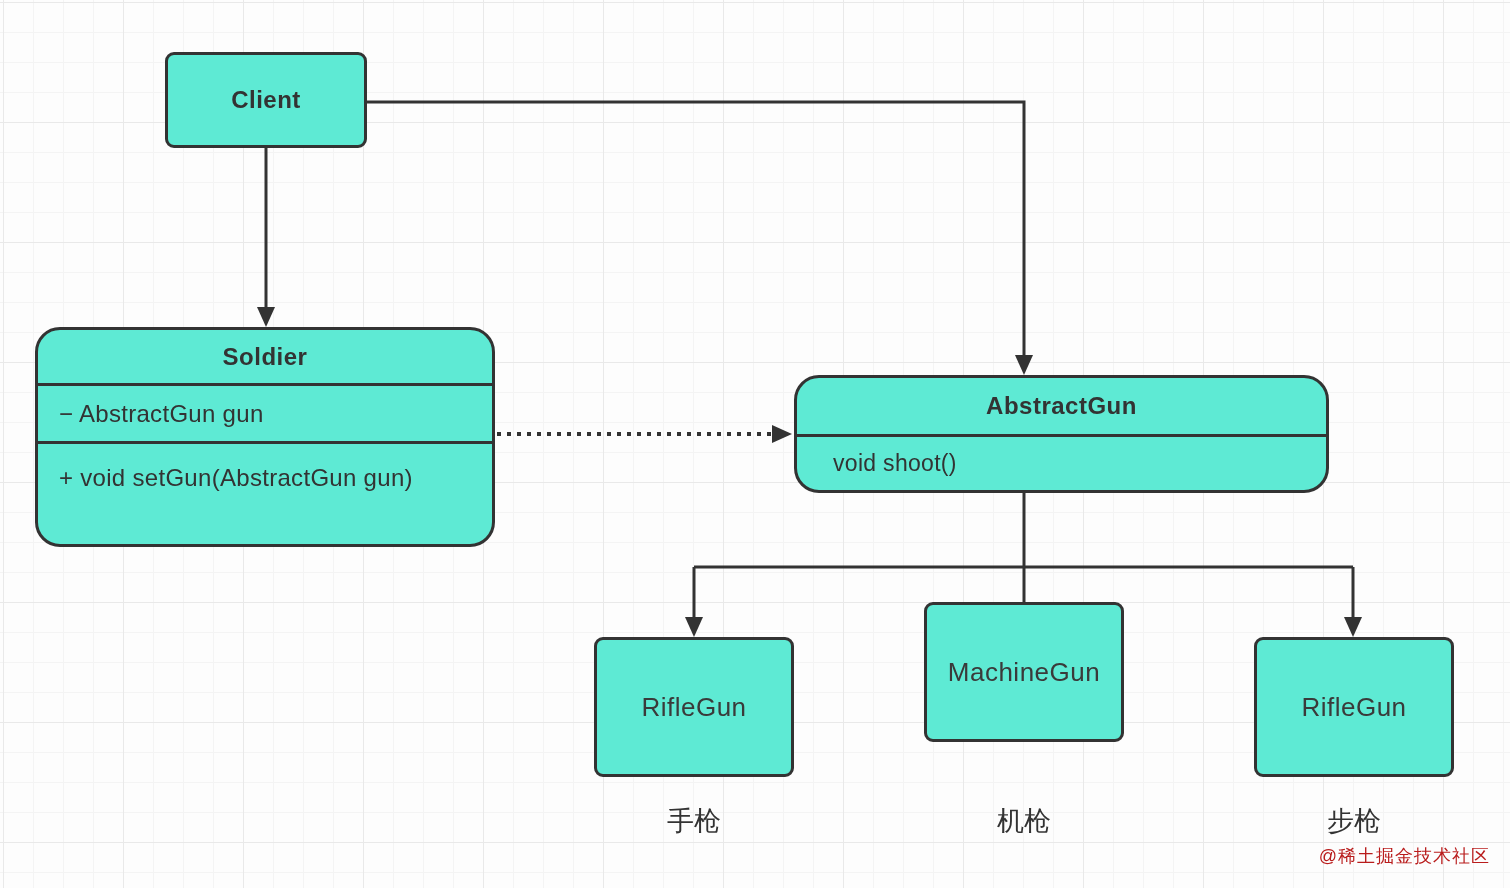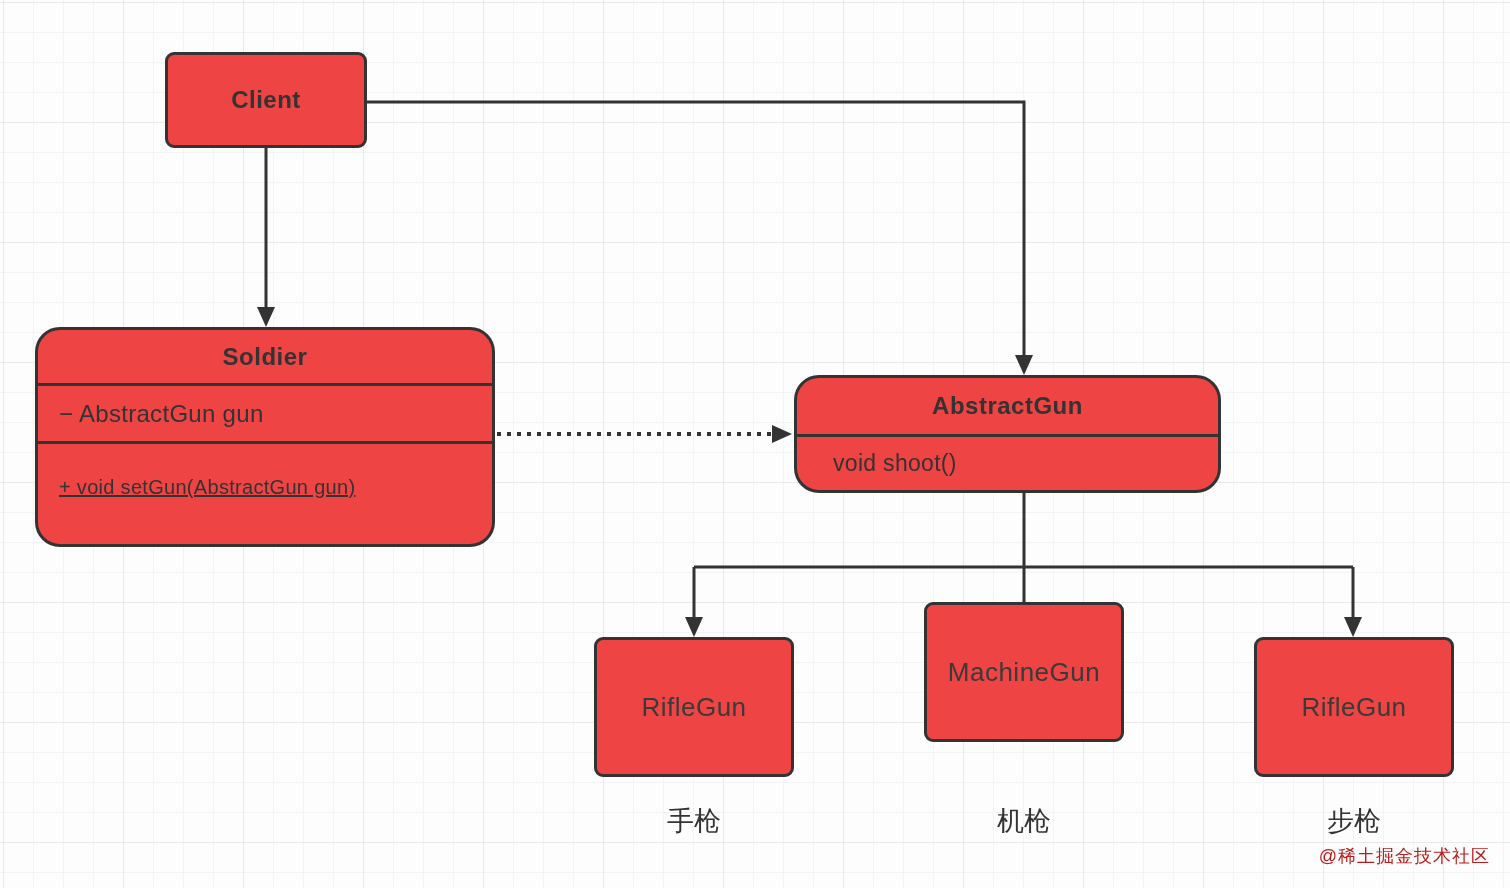--- a/index.html
+++ b/index.html
@@ -20,21 +20,21 @@
 
   .connector-layer {
     position: absolute;
     left: 0; top: 0;
     width: 1510px; height: 888px;
     z-index: 1;
   }
 
   .box {
     position: absolute;
-    background: #ef4444;
+    background: #5eead4;
     border: 3px solid #333333;
     border-radius: 9px;
     z-index: 2;
   }
 
   .simple-box {
     display: flex;
     align-items: center;
     justify-content: center;
   }
@@ -55,40 +55,39 @@
   .uml-section { border-top: 3px solid #333333; }
   .uml-attr-row {
     display: flex;
     align-items: center;
     padding-left: 21px;
     font-size: 24px;
     letter-spacing: 0.3px;
   }
   .uml-methods {
     flex: 1 1 auto;
-    padding: 27px 21px 0 21px;
-    font-size: 20px;
+    padding: 18px 21px 0 21px;
+    font-size: 24px;
     letter-spacing: 0.3px;
     line-height: 32px;
-    text-decoration: underline;
   }
   .uml-body-row {
     flex: 1 1 auto;
     display: flex;
     align-items: center;
     padding-left: 36px;
     font-size: 23px;
     letter-spacing: 0.3px;
   }
 
   #client-box   { left: 165px; top: 52px;  width: 202px; height: 96px; }
   #soldier-box  { left: 35px;  top: 327px; width: 460px; height: 220px; }
   #soldier-header { height: 53px; }
   #soldier-attrs  { height: 58px; }
-  #abstractgun-box { left: 794px; top: 375px; width: 427px; height: 118px; }
+  #abstractgun-box { left: 794px; top: 375px; width: 535px; height: 118px; }
   #abstractgun-header { height: 56px; }
   #handgun-box    { left: 594px;  top: 637px; width: 200px; height: 140px; }
   #machinegun-box { left: 924px;  top: 602px; width: 200px; height: 140px; }
   #riflegun-box   { left: 1254px; top: 637px; width: 200px; height: 140px; }
 
   .caption {
     position: absolute;
     width: 200px;
     top: 803px;
     text-align: center;

